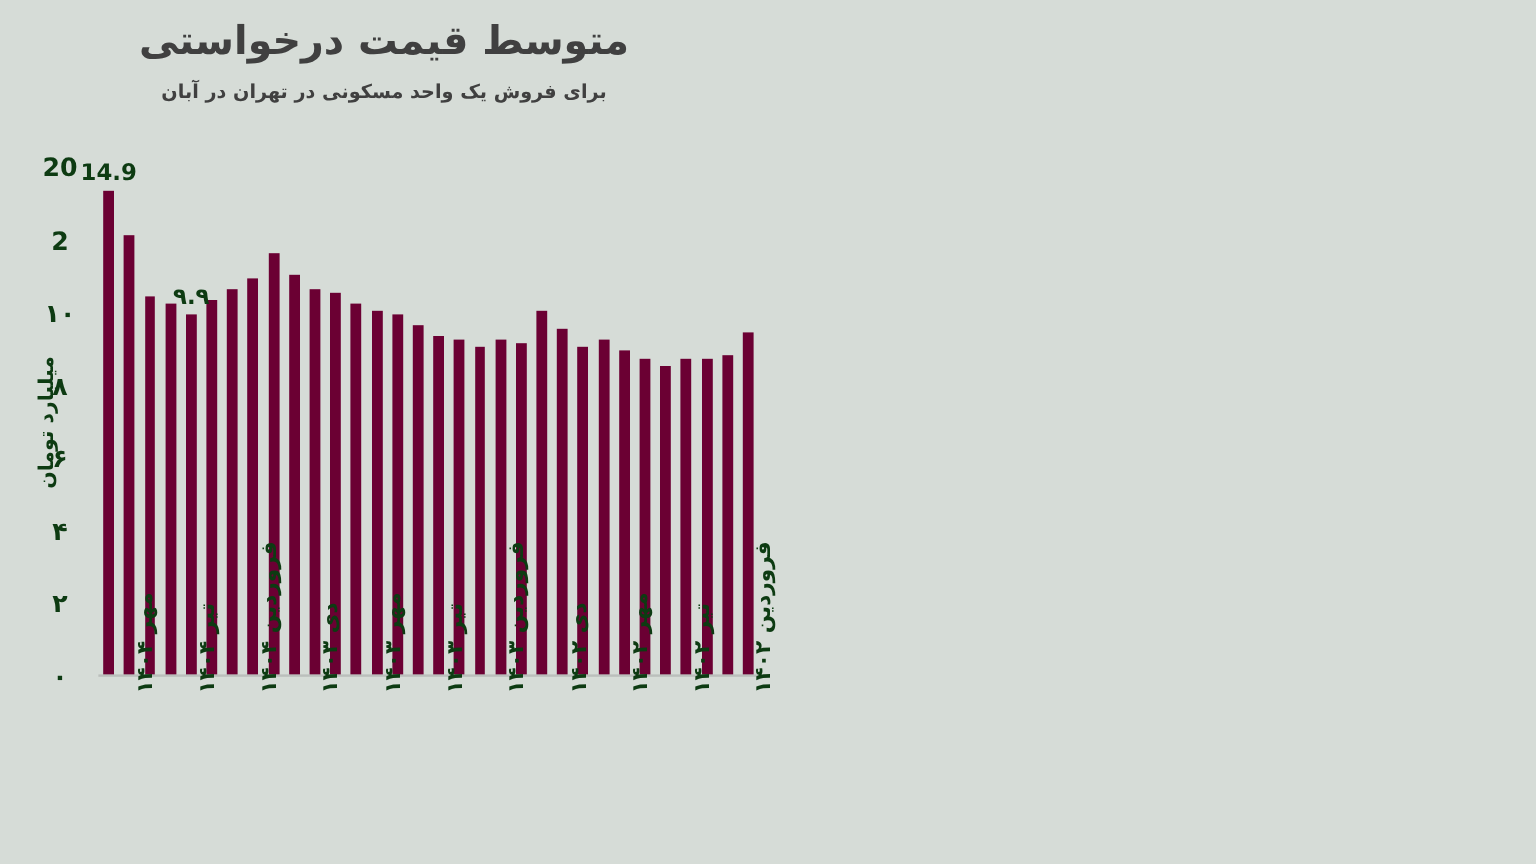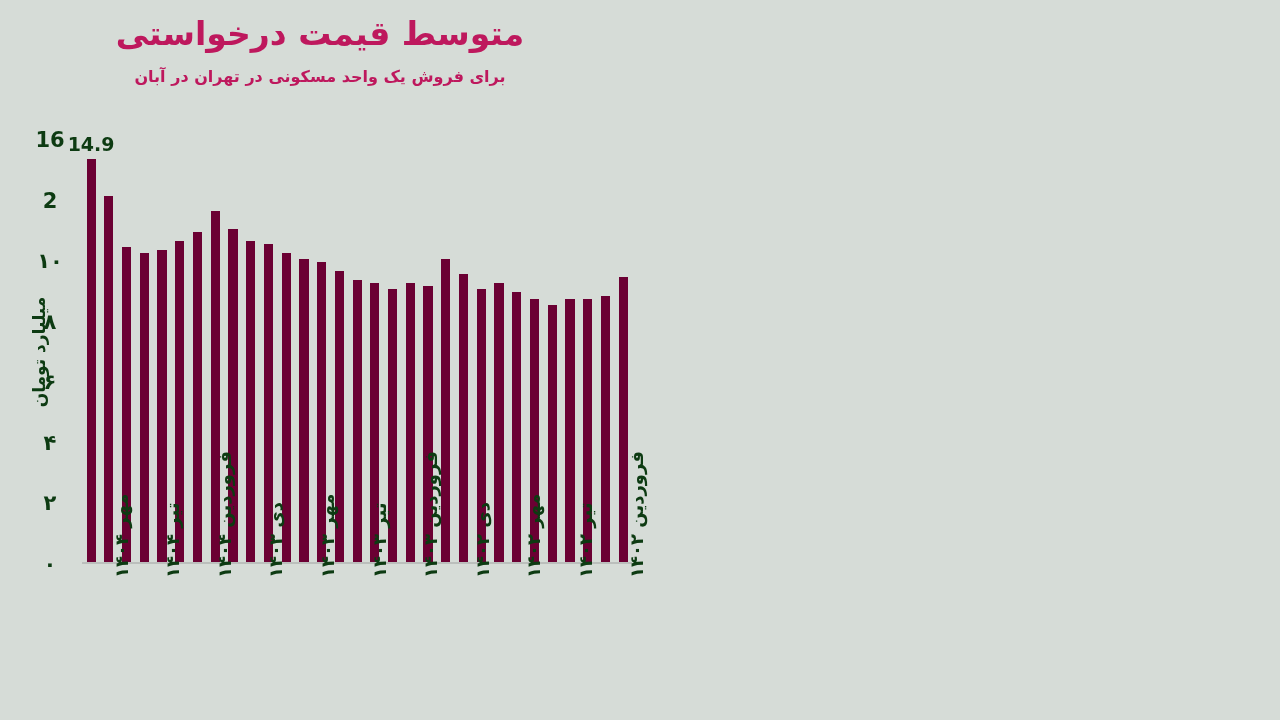--- a/index.html
+++ b/index.html
@@ -45,21 +45,21 @@
     top: 14px;
     font-size: 33px;
     line-height: 40px;
   }
   .title-sub {
     top: 63px;
     font-size: 16px;
     line-height: 28px;
     font-weight: bold;
   }
-  .green-text  { color: #be185d; }
+  .green-text  { color: #404040; }
   .maroon-text { color: #72063f; }
 
   
   .plot {
     position: absolute;
   }
   .plot-left  { left: 82px;  top: 140px; width: 550px; height: 424px; }
 
   .axis-baseline {
     position: absolute;
@@ -185,21 +185,21 @@
 
     <div class="plot plot-left">
       <div class="yaxis yaxis-left" id="yaxis-left">
           <div class="ytick ytick-left" style="top: 100%;">۰</div>
           <div class="ytick ytick-left" style="top: 85.7143%;">۲</div>
           <div class="ytick ytick-left" style="top: 71.4286%;">۴</div>
           <div class="ytick ytick-left" style="top: 57.1429%;">۶</div>
           <div class="ytick ytick-left" style="top: 42.8571%;">۸</div>
           <div class="ytick ytick-left" style="top: 28.5714%;">۱۰</div>
           <div class="ytick ytick-left" style="top: 14.2857%;">2</div>
-          <div class="ytick ytick-left" style="top: 0%;">16</div>
+          <div class="ytick ytick-left" style="top: 0%;">20</div>
         </div>
       <div class="yaxis-title yaxis-title-left">میلیارد تومان</div>
       <div class="bars" id="bars-left">
           <div class="bar-slot" title="فروردین ۱۴۰۲: 9.4">
             <div class="bar bar-maroon" style="height: 67.1429%;"></div>
           </div>
           <div class="bar-slot" title="اردیبهشت ۱۴۰۲: 8.8">
             <div class="bar bar-maroon" style="height: 62.8571%;"></div>
           </div>
           <div class="bar-slot" title="خرداد ۱۴۰۲: 8.7">
@@ -270,20 +270,24 @@
           </div>
           <div class="bar-slot" title="فروردین ۱۴۰۴: 10.9">
             <div class="bar bar-maroon" style="height: 77.8571%;"></div>
           </div>
           <div class="bar-slot" title="اردیبهشت ۱۴۰۴: 10.6">
             <div class="bar bar-maroon" style="height: 75.7143%;"></div>
           </div>
           <div class="bar-slot" title="خرداد ۱۴۰۴: 10.3">
             <div class="bar bar-maroon" style="height: 73.5714%;"></div>
           </div>
+          <div class="bar-slot" title="تیر ۱۴۰۴: 9.9">
+            <div class="bar bar-maroon" style="height: 70.7143%;"></div>
+            <div class="bar-value val-green" style="bottom: calc(70.7143% + 4px);">۹.۹</div>
+          </div>
           <div class="bar-slot" title="مرداد ۱۴۰۴: 10.2">
             <div class="bar bar-maroon" style="height: 72.8571%;"></div>
           </div>
           <div class="bar-slot" title="شهریور ۱۴۰۴: 10.4">
             <div class="bar bar-maroon" style="height: 74.2857%;"></div>
           </div>
           <div class="bar-slot" title="مهر ۱۴۰۴: 12.1">
             <div class="bar bar-maroon" style="height: 86.4286%;"></div>
           </div>
           <div class="bar-slot" title="آبان ۱۴۰۴: 13.3">

